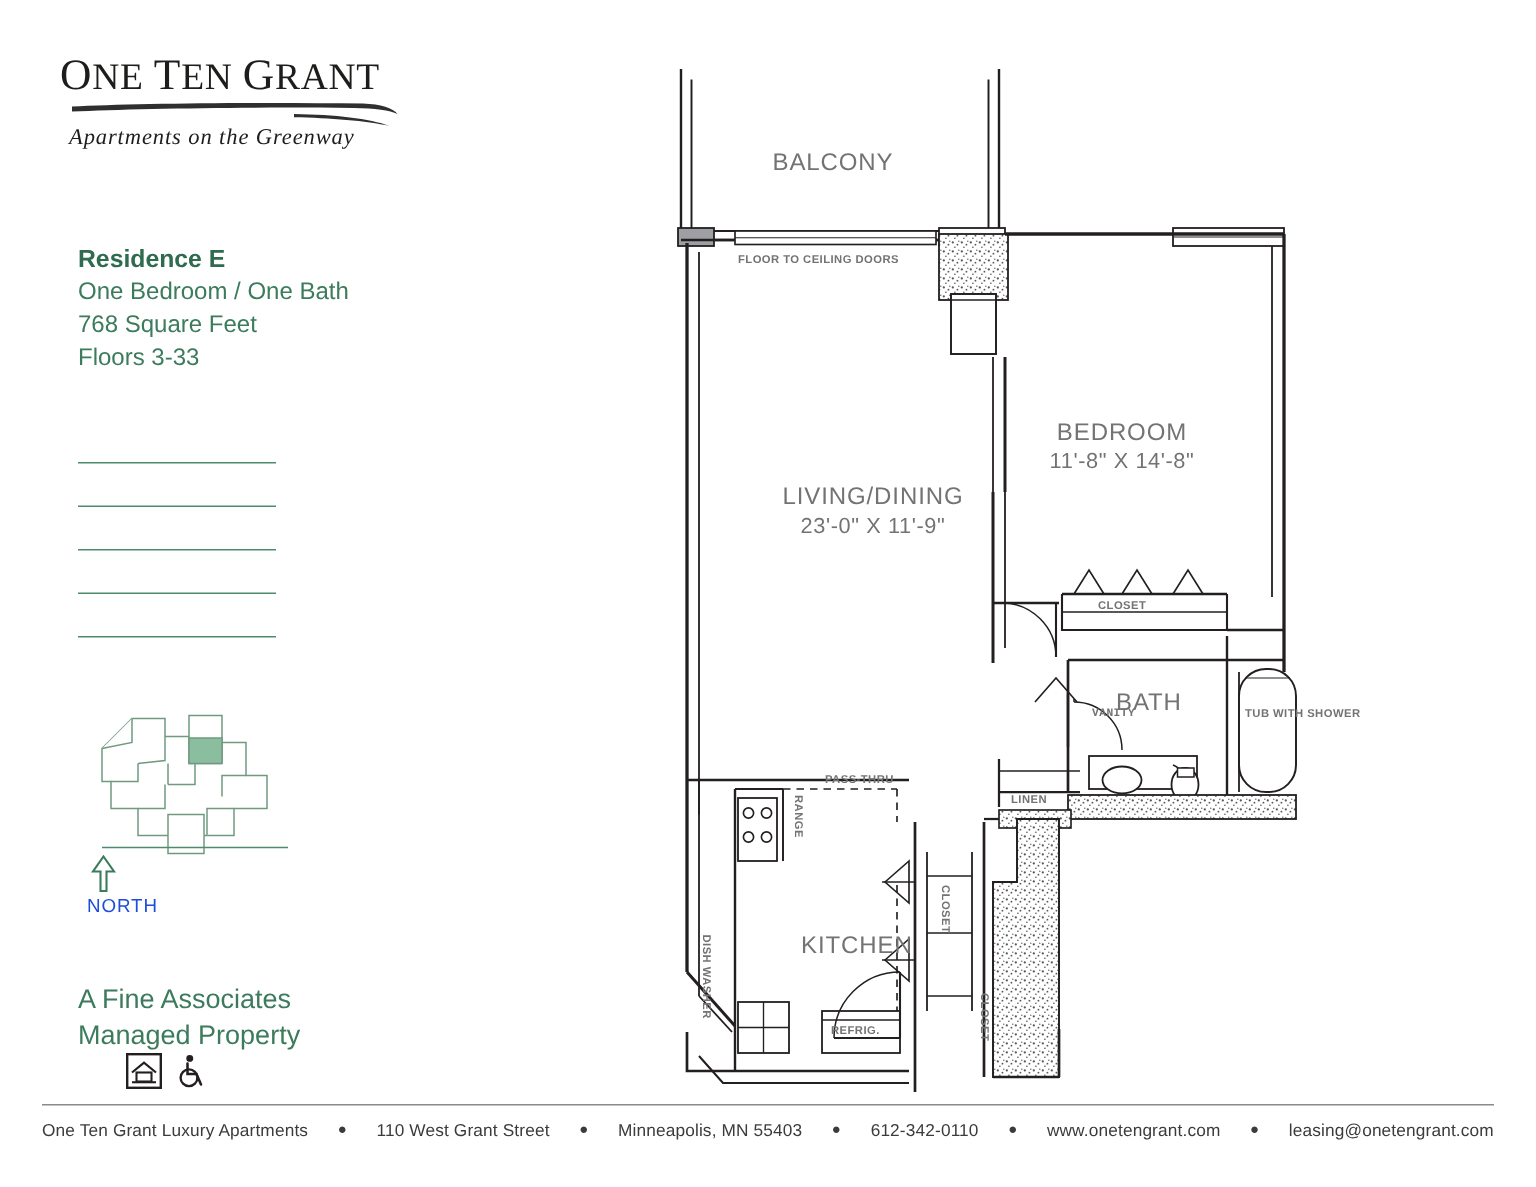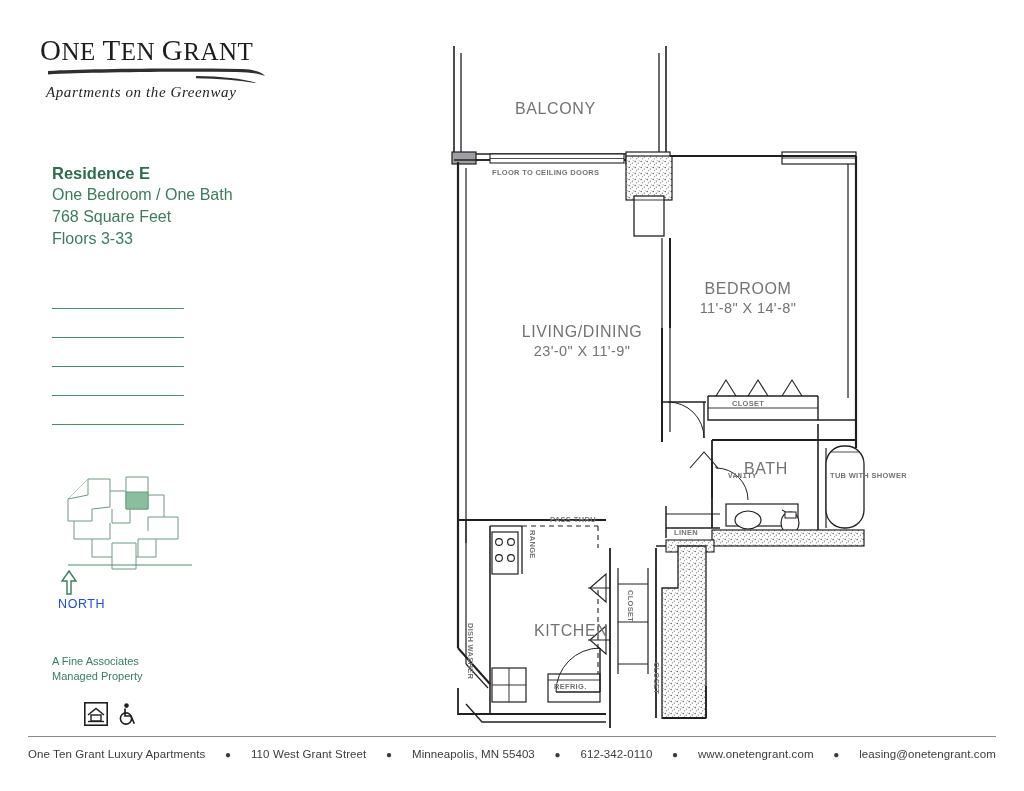--- a/index.html
+++ b/index.html
@@ -111,21 +111,21 @@
     font-size: 12.5px;
     color: #1d4ed8;
     letter-spacing: 0.6px;
     margin-top: 1px;
   }
 
   .managed {
     position: absolute;
     left: 52px;
     top: 654px;
-    font-size: 11px;
+    font-size: 18px;
     color: #3c7b5c;
     line-height: 1.35;
   }
 
   .badges {
     position: absolute;
     left: 84px;
     top: 702px;
     display: flex;
     align-items: center;
@@ -140,21 +140,20 @@
     width: 968px;
     height: 1px;
     background: #8a8a8a;
   }
   .footer {
     position: absolute;
     left: 28px;
     top: 748px;
     width: 968px;
     display: flex;
-    align-items: center;
     justify-content: space-between;
     font-size: 11.5px;
     color: #3b3b3b;
     letter-spacing: 0.1px;
   }
   .footer .dot {
     color: #3b3b3b;
     font-size: 10px;
   }
 

